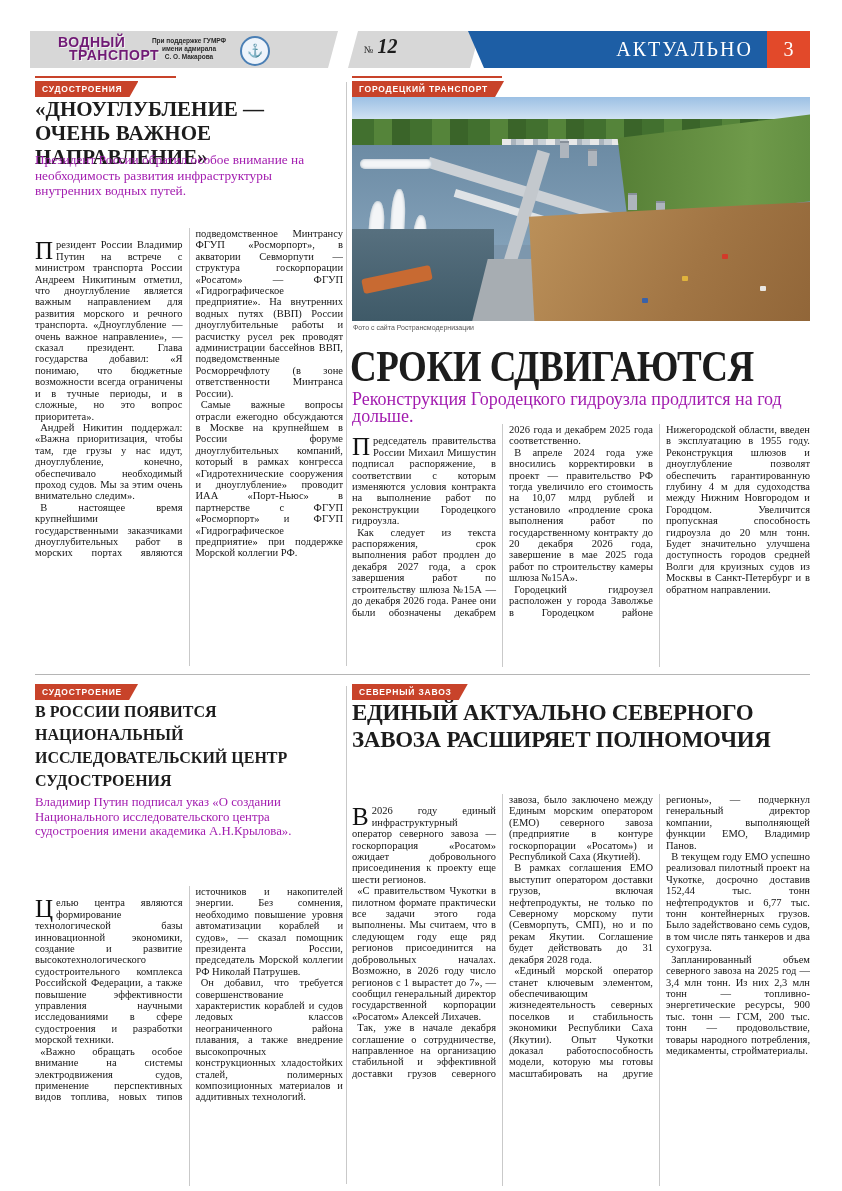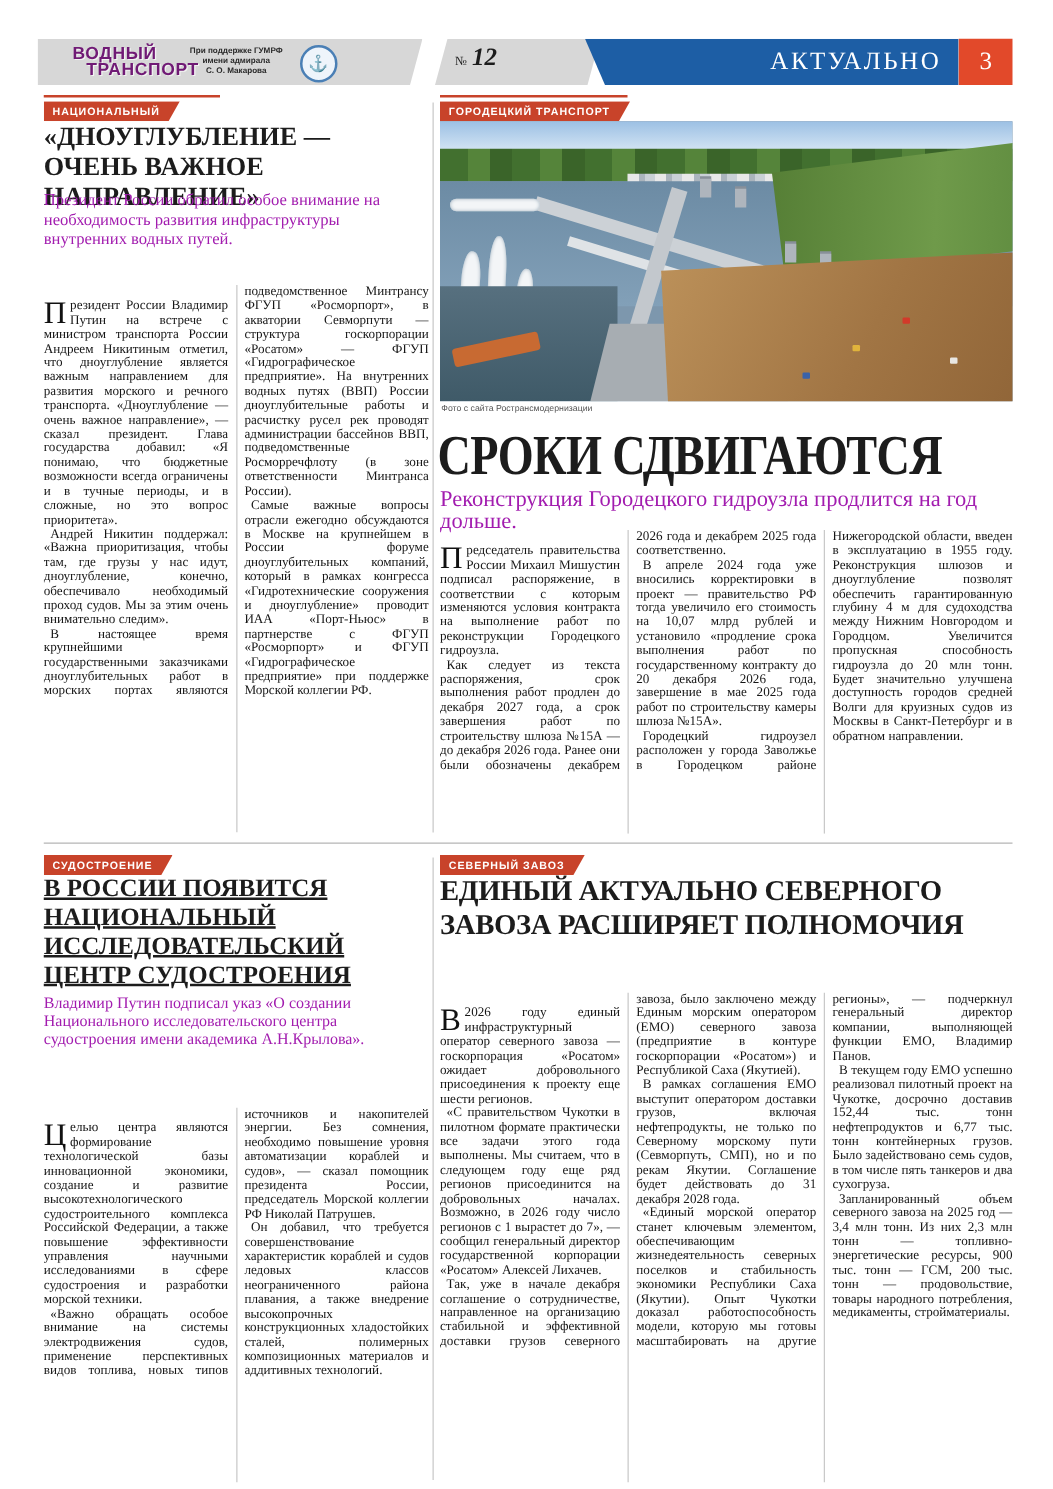--- a/index.html
+++ b/index.html
@@ -36,21 +36,21 @@
   .tag{position:absolute;background:#c8432a;color:#fff;
        font-family:"Liberation Sans",sans-serif;font-weight:700;font-size:8.5px;
        letter-spacing:.8px;padding:3px 16px 3px 7px;
        clip-path:polygon(0 0,100% 0,calc(100% - 9px) 100%,0 100%);}
   .vdiv{position:absolute;width:1px;background:#c9c9c9;}
   .hdiv{position:absolute;height:1px;background:#b5b5b5;}
 
   
   .hl{position:absolute;font-weight:700;color:#1c1c1c;}
   .hl-a{left:35px;top:97px;width:308px;font-size:21px;line-height:24px;}
-  .hl-c{left:35px;top:700px;width:308px;font-size:20px;line-height:23px;text-decoration:underline;}
+  .hl-c{left:35px;top:700px;width:308px;font-size:16px;line-height:23px;}
   .hl-d{left:352px;top:699px;width:460px;font-size:23px;line-height:27px;letter-spacing:-.3px;}
   .hl-big{left:350px;top:338px;width:470px;font-size:37px;line-height:46px;font-weight:700;
           transform:scaleY(1.22);transform-origin:left top;letter-spacing:-.5px;}
   .lead{position:absolute;color:#a21caf;}
   .lead-a{left:35px;top:152px;width:302px;font-size:13.3px;line-height:15.6px;}
   .lead-b{left:352px;top:391px;width:458px;font-size:18px;line-height:17px;}
   .lead-c{left:35px;top:795px;width:300px;font-size:12.8px;line-height:14.6px;}
   .lead-d{left:352px;top:757px;width:452px;font-size:14px;line-height:16.5px;}
   .caption{position:absolute;left:353px;top:324px;width:458px;
            font-family:"Liberation Sans",sans-serif;font-size:7px;color:#555;}
@@ -116,21 +116,21 @@
       <div class="mon">декабрь 2025</div>
     </div>
   </div>
 
   <div class="mh-blue">
     <span>АКТУАЛЬНО</span>
   </div>
   <div class="mh-red">3</div>
 
   <div class="rule" style="left:35px;top:76px;width:141px;"></div>
-  <div class="tag" style="left:35px;top:81px;">НАЦИОНАЛЬНЫЙ</div>
+  <div class="tag" style="left:35px;top:81px;">СУДОСТРОЕНИЯ</div>
   <div class="hl hl-a">«ДНОУГЛУБЛЕНИЕ — ОЧЕНЬ ВАЖНОЕ НАПРАВЛЕНИЕ»</div>
   <div class="lead lead-a">Президент России обратил особое внимание на необходимость развития инфраструктуры внутренних водных путей.</div>
   <div class="bodytext cols2 body-a">
     <span class="dropcap">П</span><span>резидент России Владимир Путин на встрече с министром транспорта России Андреем Никитиным отметил, что дноуглубление является важным направлением для развития морского и речного транспорта. «Дноуглубление — очень важное направление», — сказал президент. Глава государства добавил: «Я понимаю, что бюджетные возможности всегда ограничены и в тучные периоды, и в сложные, но это вопрос приоритета».
  Андрей Никитин поддержал: «Важна приоритизация, чтобы там, где грузы у нас идут, дноуглубление, конечно, обеспечивало необходимый проход судов. Мы за этим очень внимательно следим».
  В настоящее время крупнейшими государственными заказчиками дноуглубительных работ в морских портах являются подведомственное Минтрансу ФГУП «Росморпорт», в акватории Севморпути — структура госкорпорации «Росатом» — ФГУП «Гидрографическое предприятие». На внутренних водных путях (ВВП) России дноуглубительные работы и расчистку русел рек проводят администрации бассейнов ВВП, подведомственные Росморречфлоту (в зоне ответственности Минтранса России).
  Самые важные вопросы отрасли ежегодно обсуждаются в Москве на крупнейшем в России форуме дноуглубительных компаний, который в рамках конгресса «Гидротехнические сооружения и дноуглубление» проводит ИАА «Порт-Ньюс» в партнерстве с ФГУП «Росморпорт» и ФГУП «Гидрографическое предприятие» при поддержке Морской коллегии РФ.</span>
   </div>
 
   <div class="rule" style="left:352px;top:76px;width:150px;"></div>

